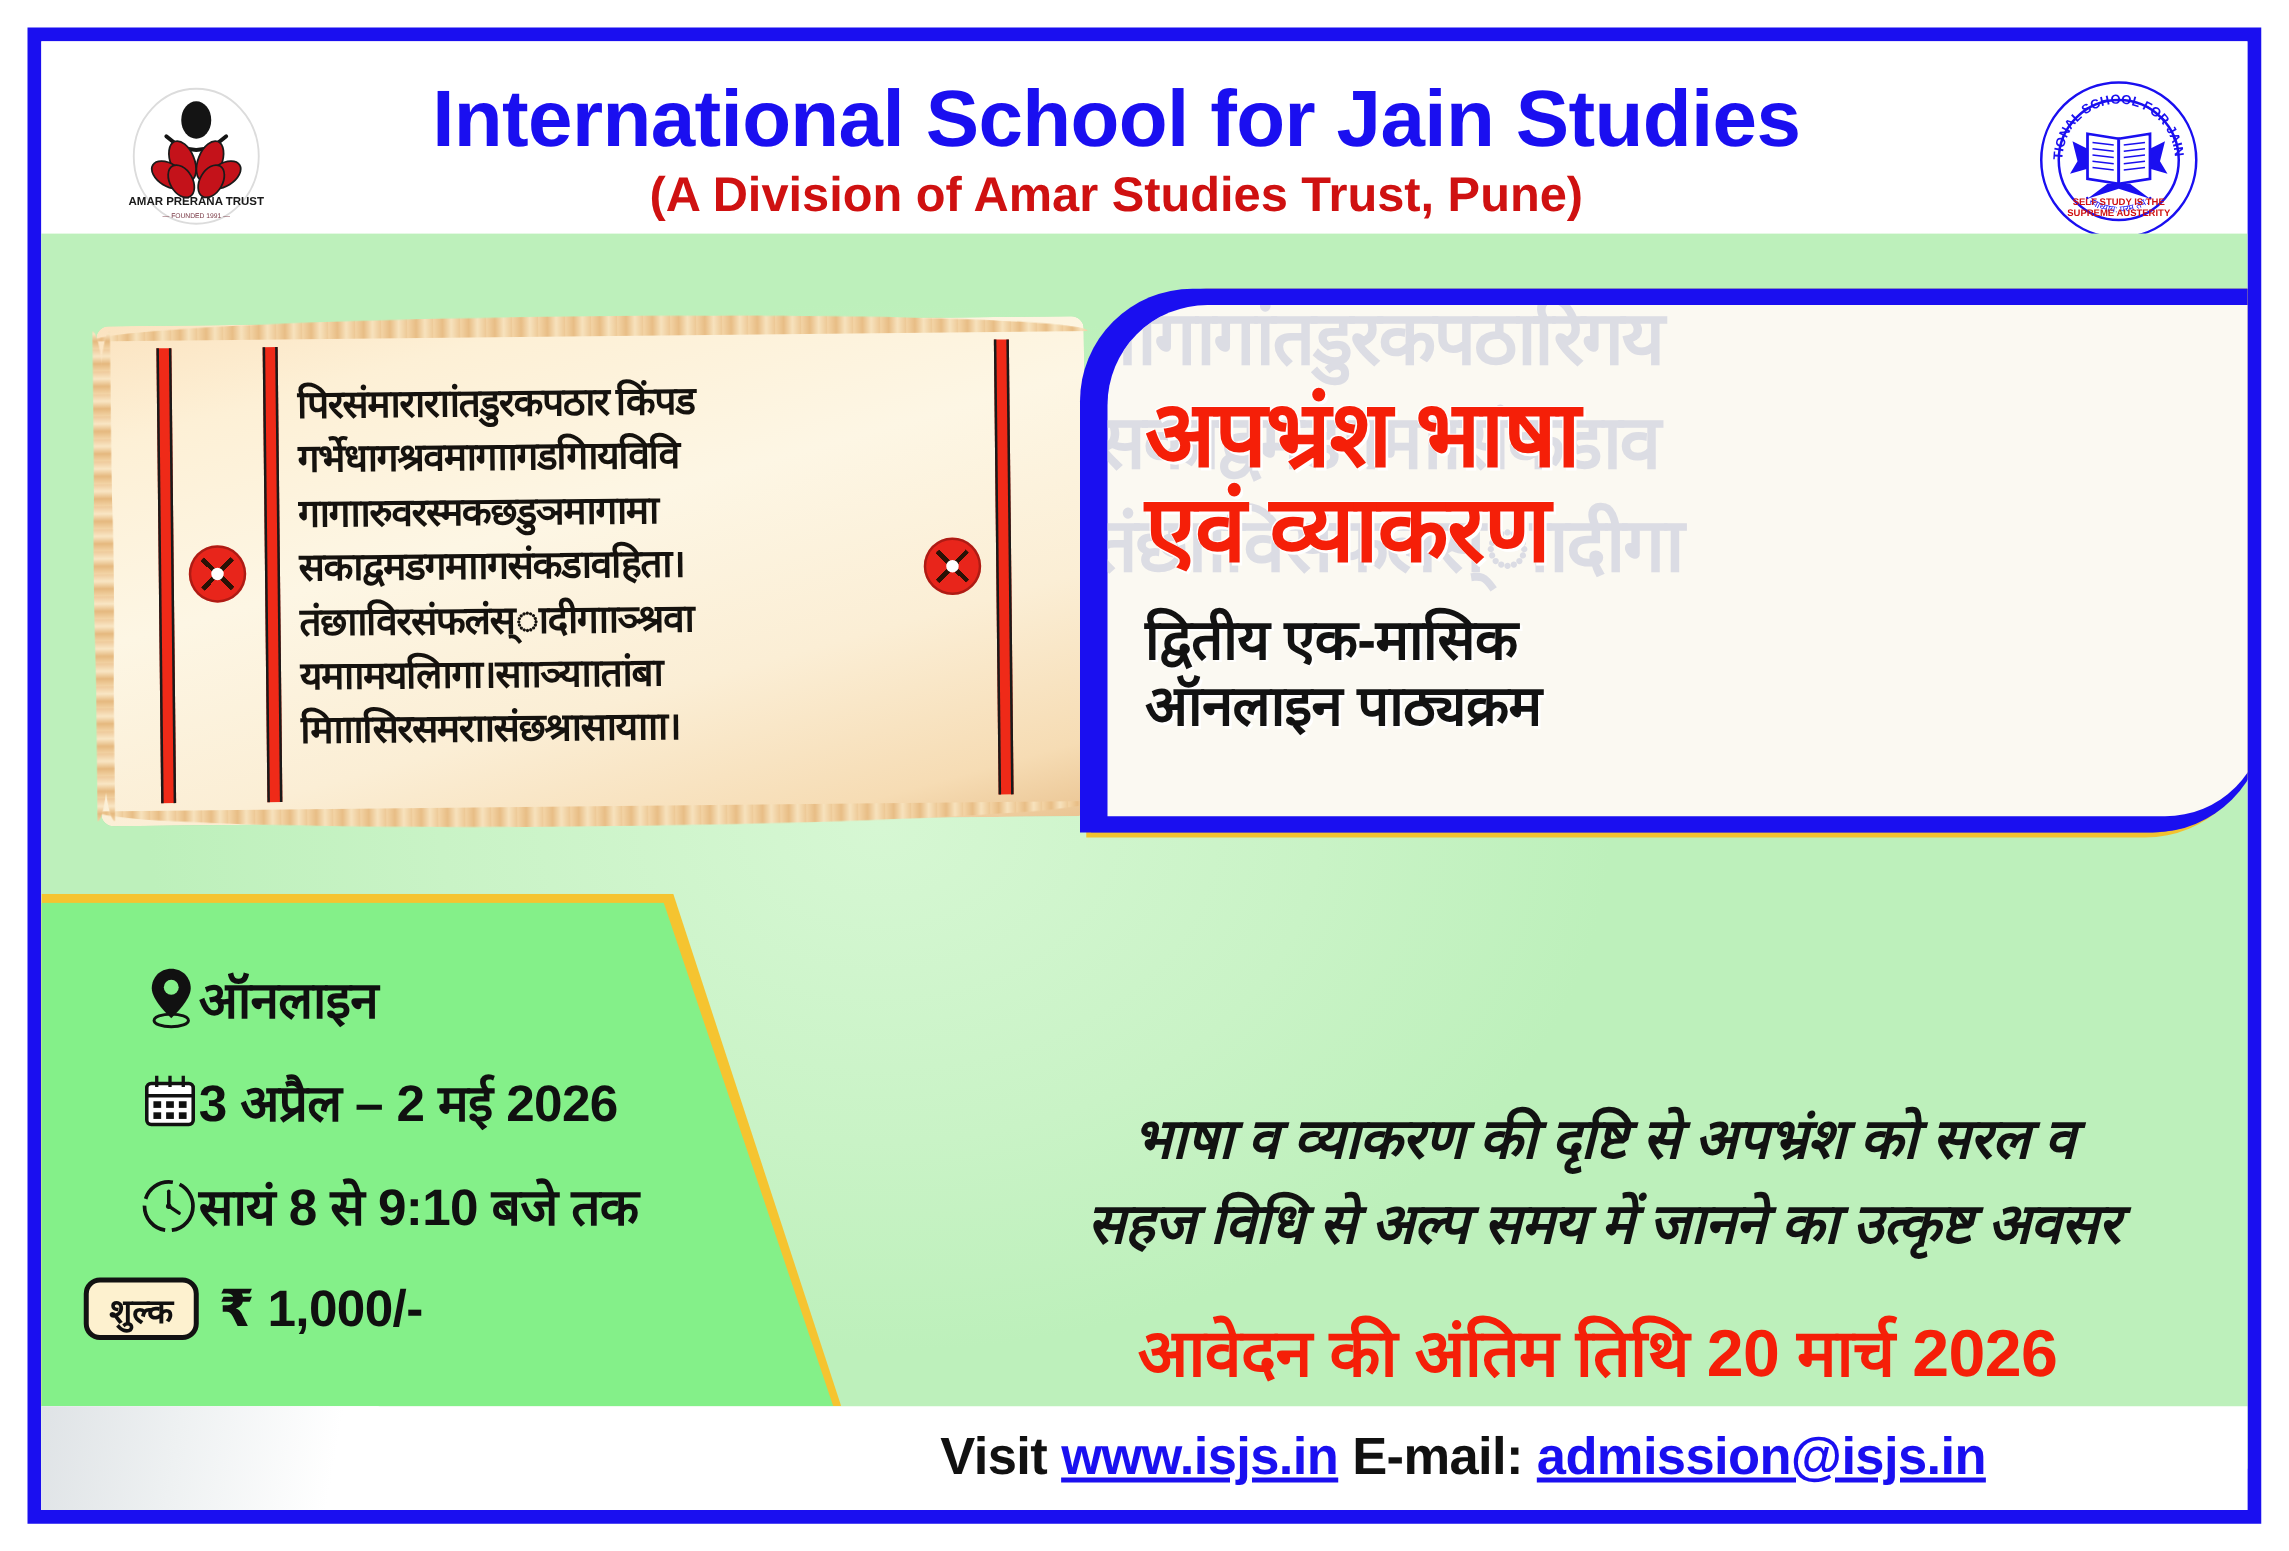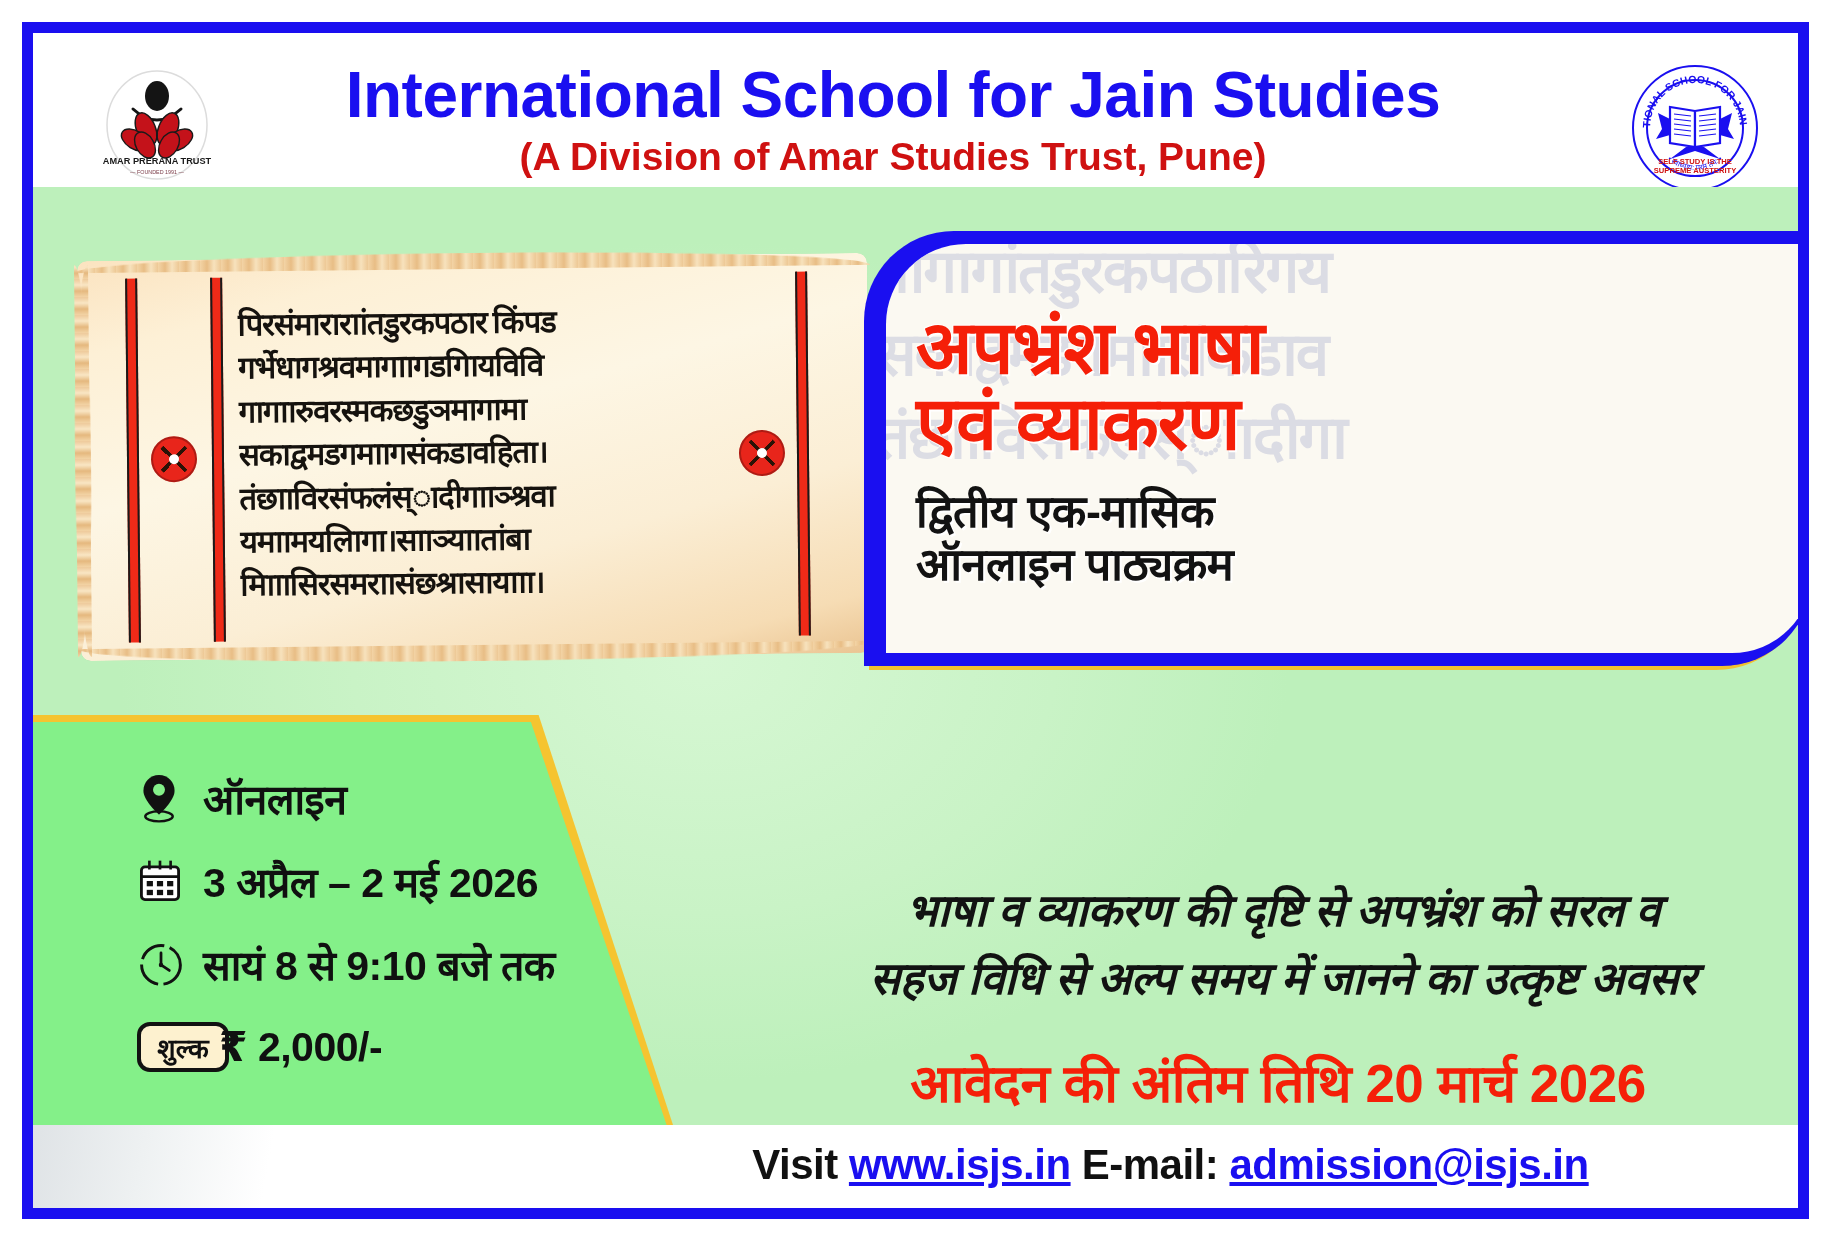--- a/index.html
+++ b/index.html
@@ -87,21 +87,21 @@
   .bn-l3{margin-top:22px;}
 
   
   .info-wrap{position:absolute;left:0;top:528px;width:640px;height:410px;}
   .info-gold{position:absolute;inset:0;background:#f5c430;
      clip-path:polygon(0 0, 79% 0, 100% 100%, 0 100%);}
   .info-green{position:absolute;left:0;top:7px;right:0;bottom:0;background:#84f089;
      clip-path:polygon(0 0, 77.8% 0, 99.0% 100%, 0 100%);}
   .info-list{position:absolute;left:60px;top:52px;width:520px;}
   .info-row{display:flex;align-items:center;margin-bottom:21px;height:62px;}
-  .info-ico{width:66px;flex:0 0 66px;display:flex;align-items:center;justify-content:flex-start;margin-left:44px;}
+  .info-ico{width:66px;flex:0 0 66px;display:flex;align-items:center;justify-content:flex-end;}
   .info-txt{font-size:41px;font-weight:bold;color:#101010;white-space:nowrap;letter-spacing:-0.5px;}
   .fee-badge{display:inline-flex;align-items:center;justify-content:center;
      min-width:92px;height:50px;padding:0 8px;box-sizing:border-box;
      border:4px solid #121212;border-radius:13px;background:#fdf1cf;
      font-size:27px;font-weight:bold;color:#101010;}
 
   
   .desc{position:absolute;left:720px;top:690px;width:1060px;text-align:center;
      font-size:45px;font-weight:bold;font-style:italic;color:#121212;line-height:1.52;
      letter-spacing:-0.5px;}
@@ -273,21 +273,21 @@
                 <circle cx="26" cy="27" r="2.4" fill="#111111"></circle>
               </svg>
             </div>
             <div class="info-txt">सायं 8 से 9:10 बजे तक</div>
           </div>
 
           <div class="info-row">
             <div class="info-ico">
               <span class="fee-badge">शुल्क</span>
             </div>
-            <div class="info-txt" style="margin-left:16px;">₹ 2,000/-</div>
+            <div class="info-txt" style="margin-left:16px;">₹ 1,000/-</div>
           </div>
 
         </div>
       </div>
 
       <div class="desc">
         <div>भाषा व व्याकरण  की दृष्टि से अपभ्रंश को सरल व</div>
         <div>सहज विधि से अल्प समय में जानने का उत्कृष्ट अवसर</div>
       </div>
 

